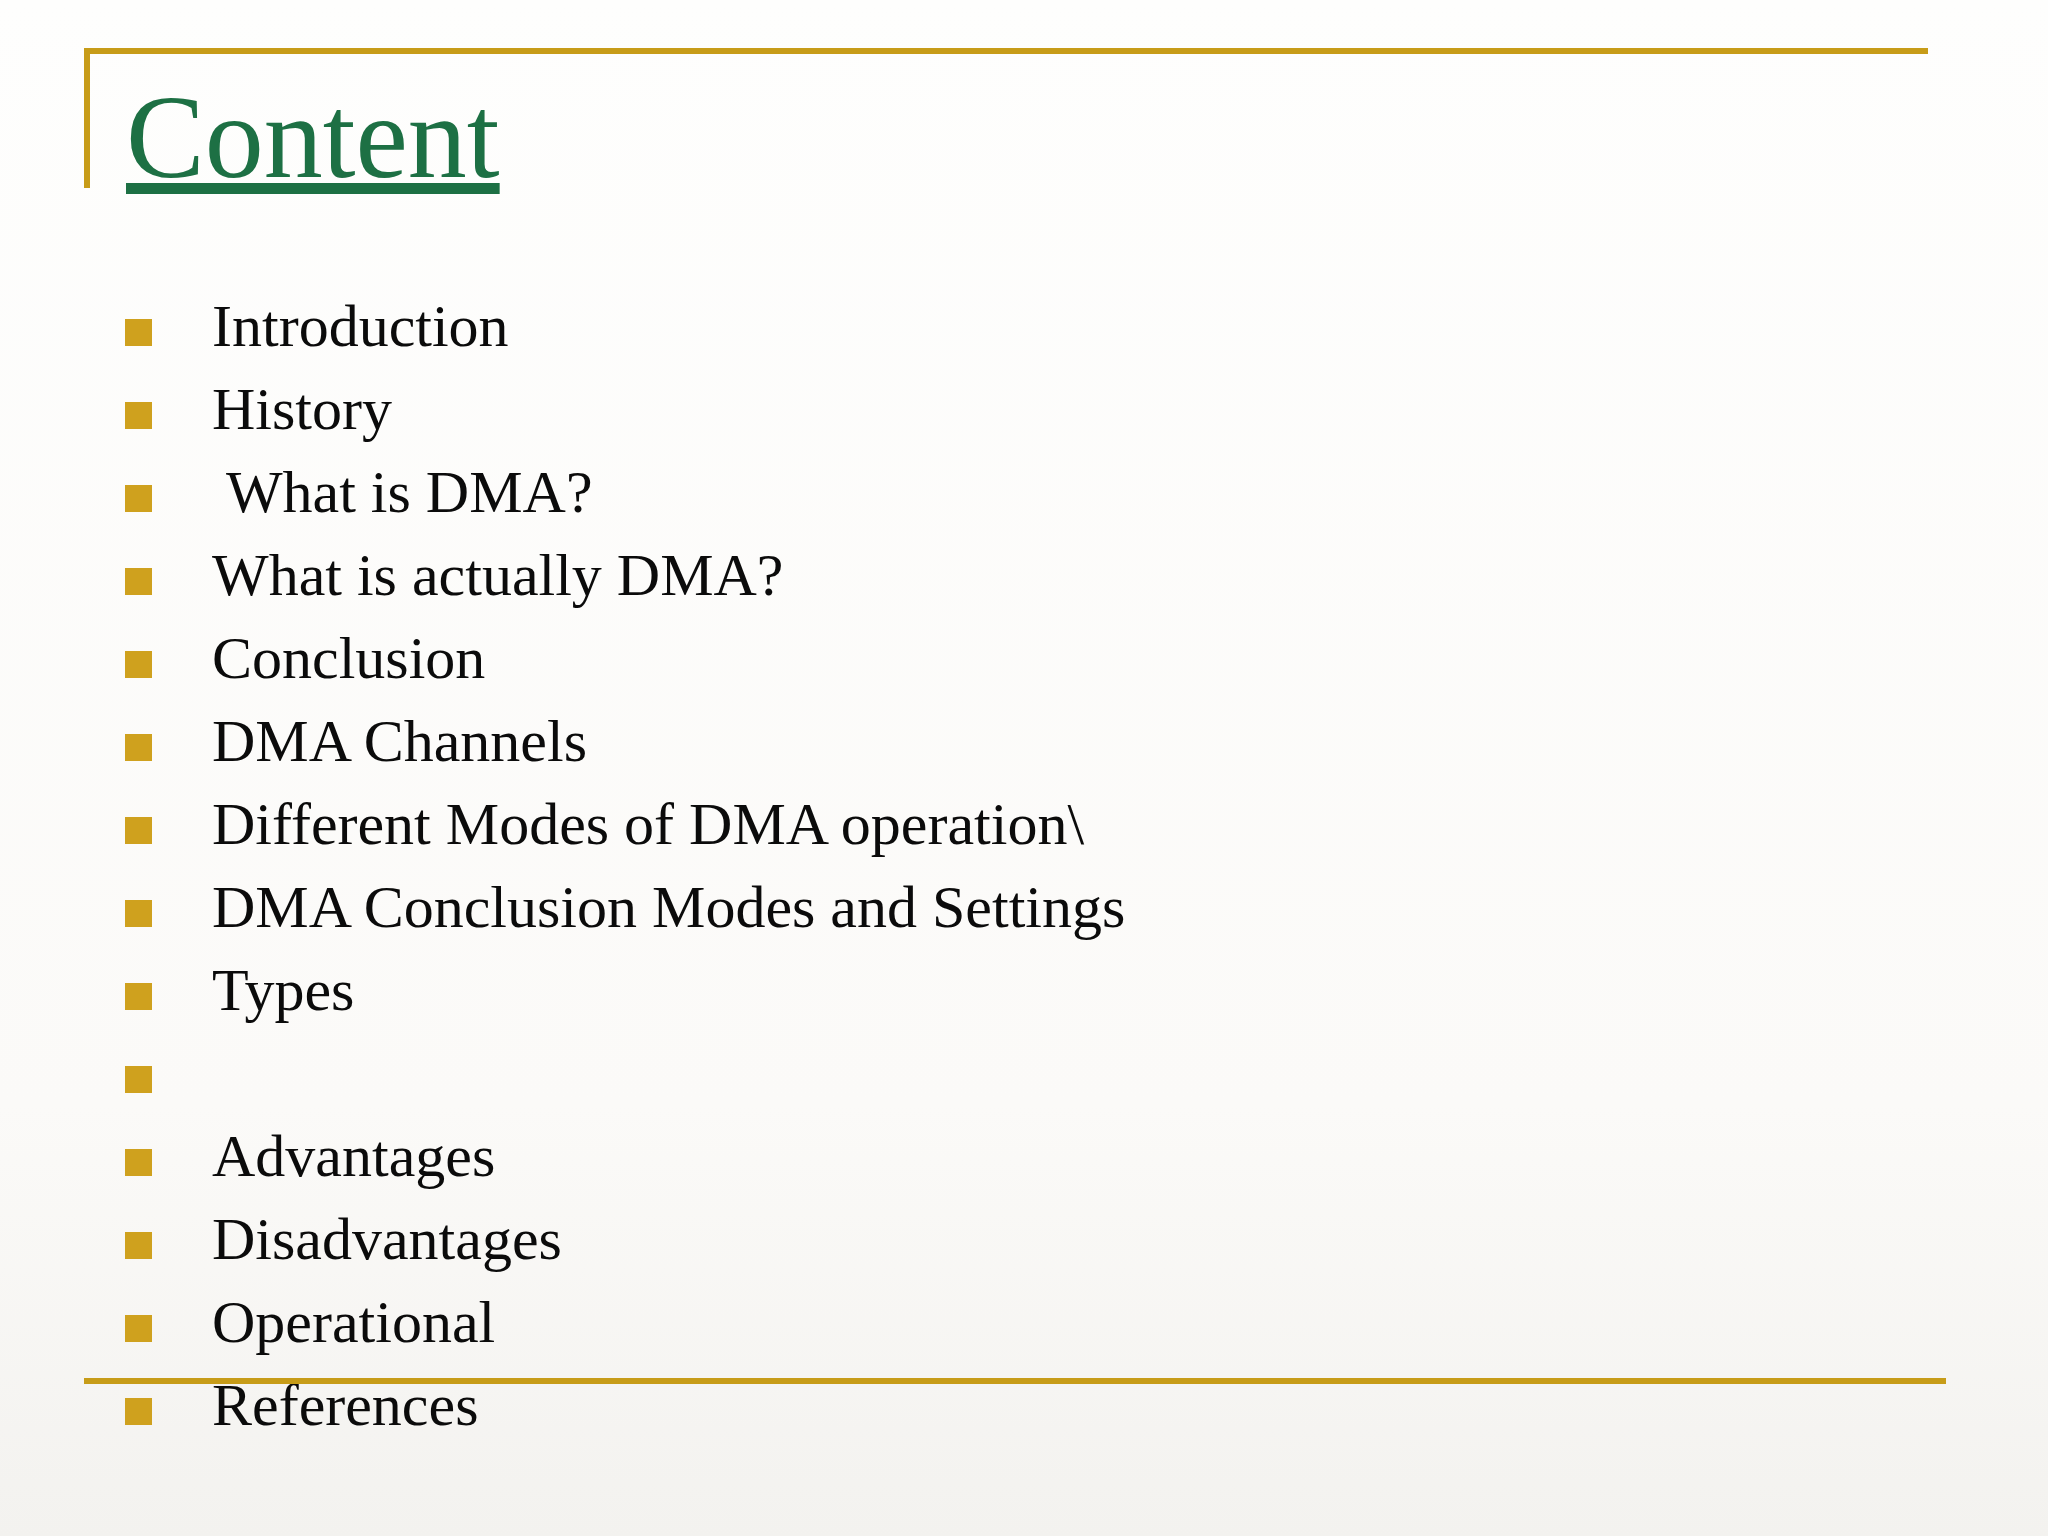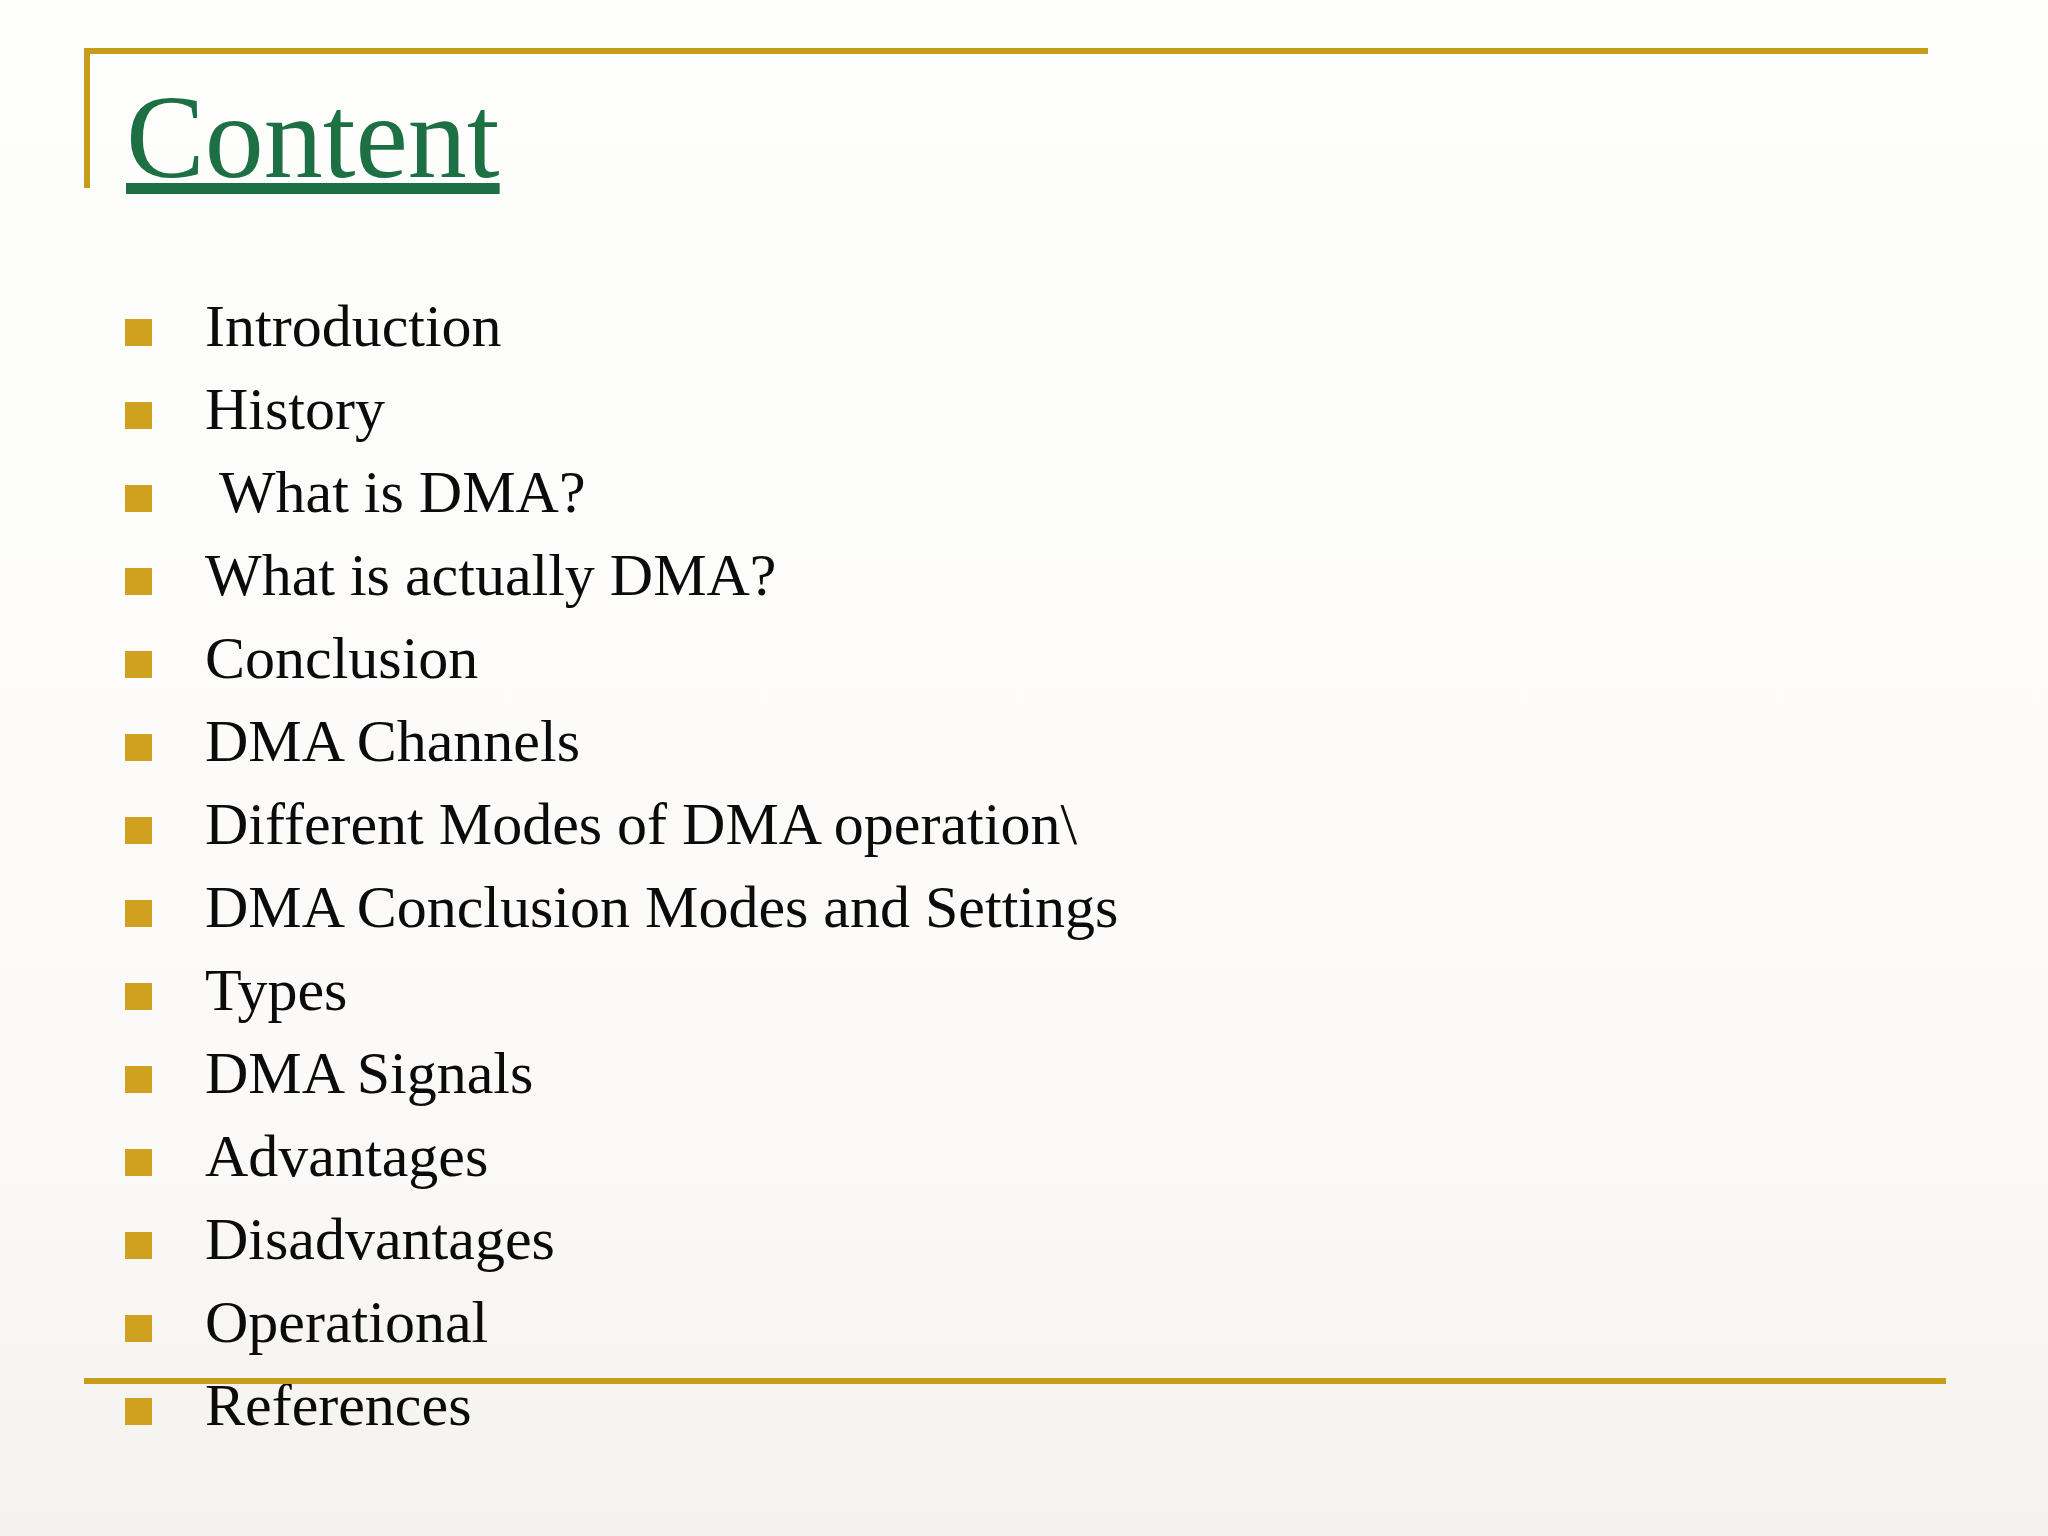--- a/index.html
+++ b/index.html
@@ -51,21 +51,21 @@
   .bullet {
     position: absolute;
     left: 125px;
     top: 34px;
     width: 27px;
     height: 27px;
     background: var(--bullet);
   }
   .item-text {
     position: absolute;
-    left: 205px;
+    left: 212px;
     top: 0;
     font-size: 60px;
     line-height: 83px;
     color: var(--text-color);
     white-space: pre; 
   }
 </style>
 </head>
 <body>
 
@@ -108,21 +108,20 @@
     <li class="toc-item">
       <span class="bullet"></span>
       <span class="item-text">DMA Conclusion Modes and Settings</span>
     </li>
     <li class="toc-item">
       <span class="bullet"></span>
       <span class="item-text">Types</span>
     </li>
     <li class="toc-item">
       <span class="bullet"></span>
-      <span class="item-text">DMA Signals</span>
     </li>
     <li class="toc-item">
       <span class="bullet"></span>
       <span class="item-text">Advantages</span>
     </li>
     <li class="toc-item">
       <span class="bullet"></span>
       <span class="item-text">Disadvantages</span>
     </li>
     <li class="toc-item">

